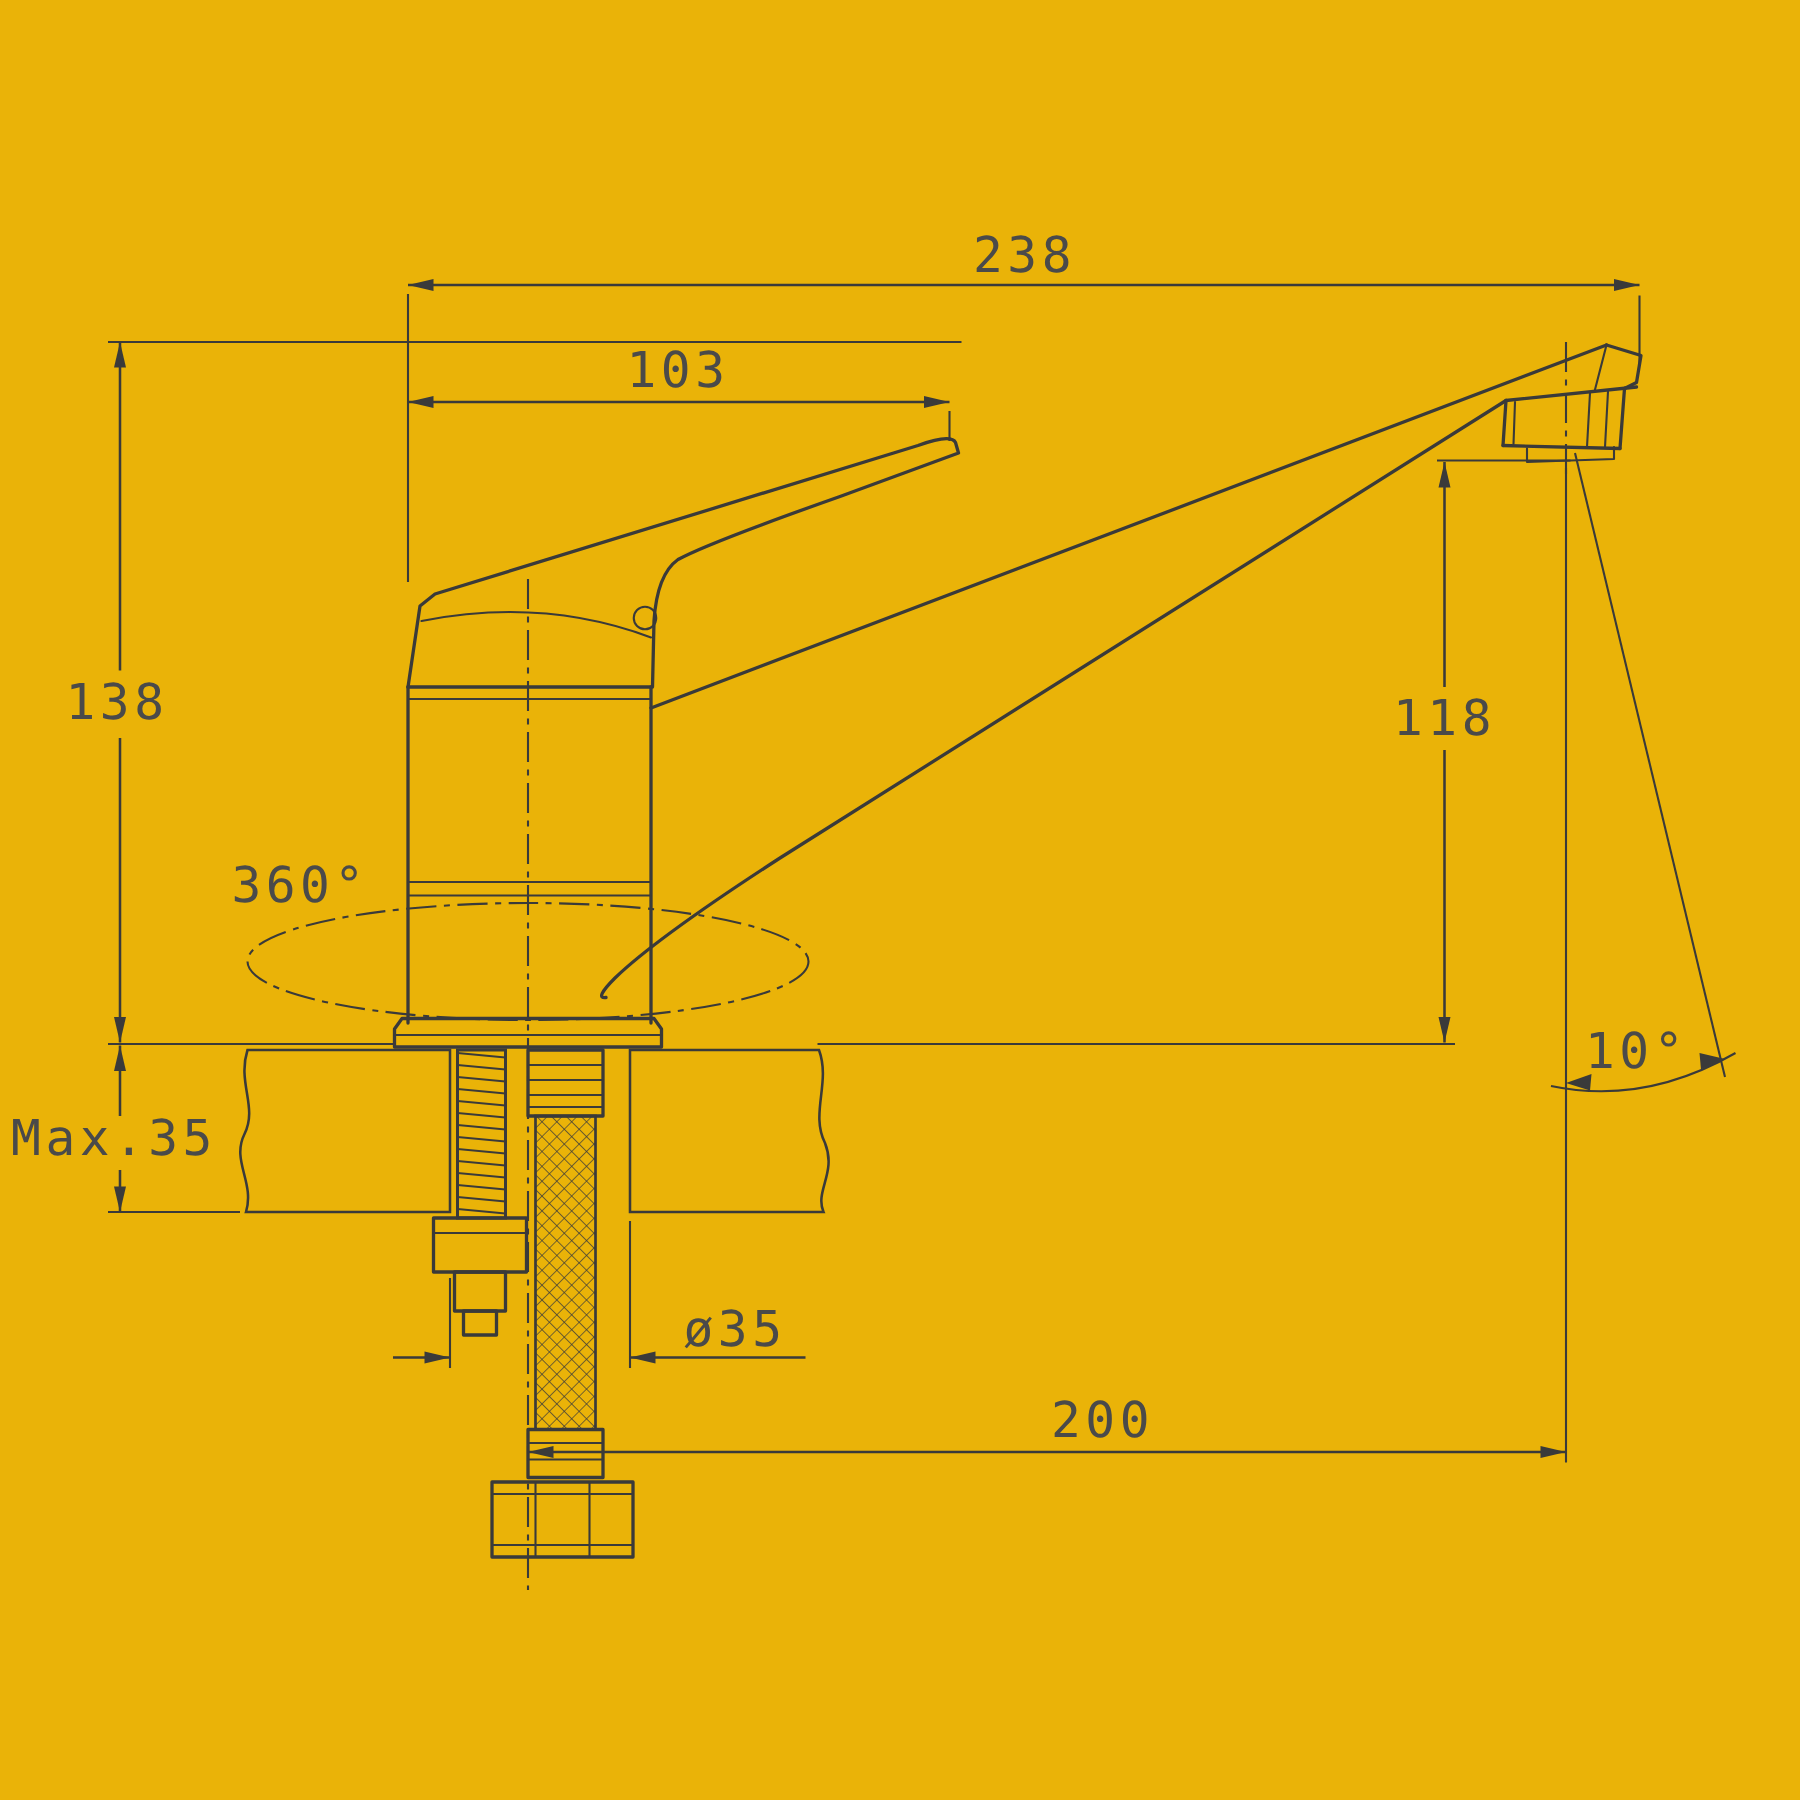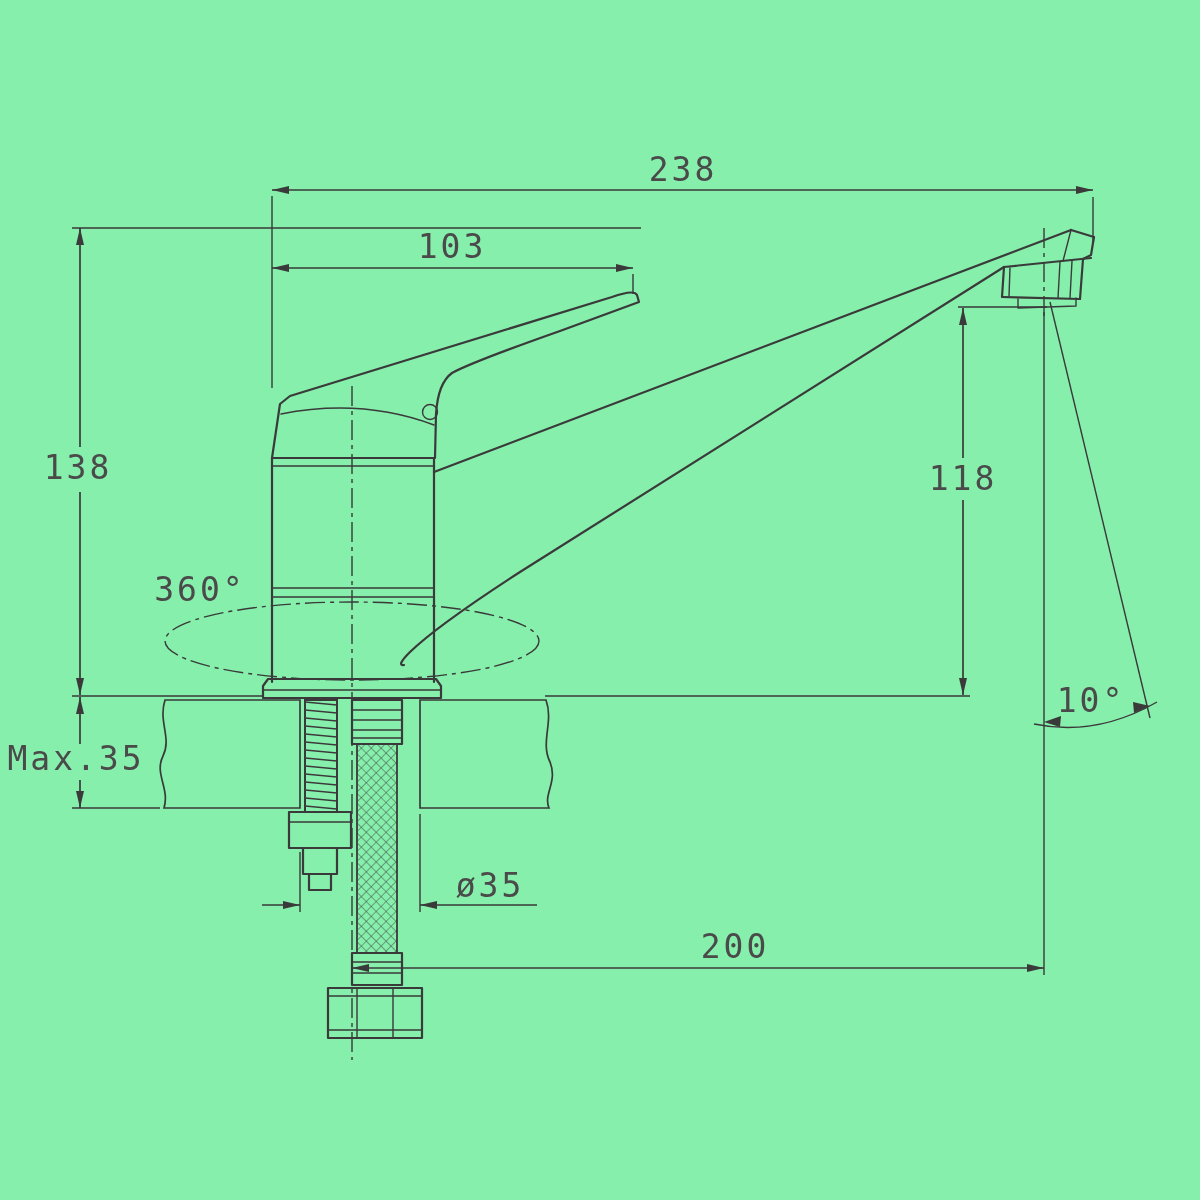--- a/index.html
+++ b/index.html
@@ -1,16 +1,16 @@
 <!DOCTYPE html>
 <html style="--line: #3a3a3a; --dimtext: #4a4a4a;"><head>
 <meta charset="utf-8">
 <style>
   html,body{margin:0;padding:0;background:#fff;}
-  .sheet{width:1200px;height:1200px;background:#86efac;position:relative;overflow:hidden;}
+  .sheet{width:1200px;height:1200px;background:#eab308;position:relative;overflow:hidden;}
   svg{display:block;}
   .ol{fill:none;stroke:var(--line,#3a3a3a);stroke-width:2.2;stroke-linecap:round;stroke-linejoin:round;}
   .dl{fill:none;stroke:var(--line,#3a3a3a);stroke-width:1.7;}
   .thin{stroke-width:1.4;}
   .cl{fill:none;stroke:var(--line,#3a3a3a);stroke-width:1.4;stroke-dasharray:20 5 4 5;}
   .ar{fill:var(--line,#3a3a3a);stroke:none;}
   .txt{font-family:"DejaVu Sans Mono","Liberation Mono",monospace;font-size:33px;letter-spacing:3px;fill:var(--dimtext,#4a4a4a);text-anchor:middle;}
 </style>
 </head>
 <body style="background: rgb(255, 255, 255);">

